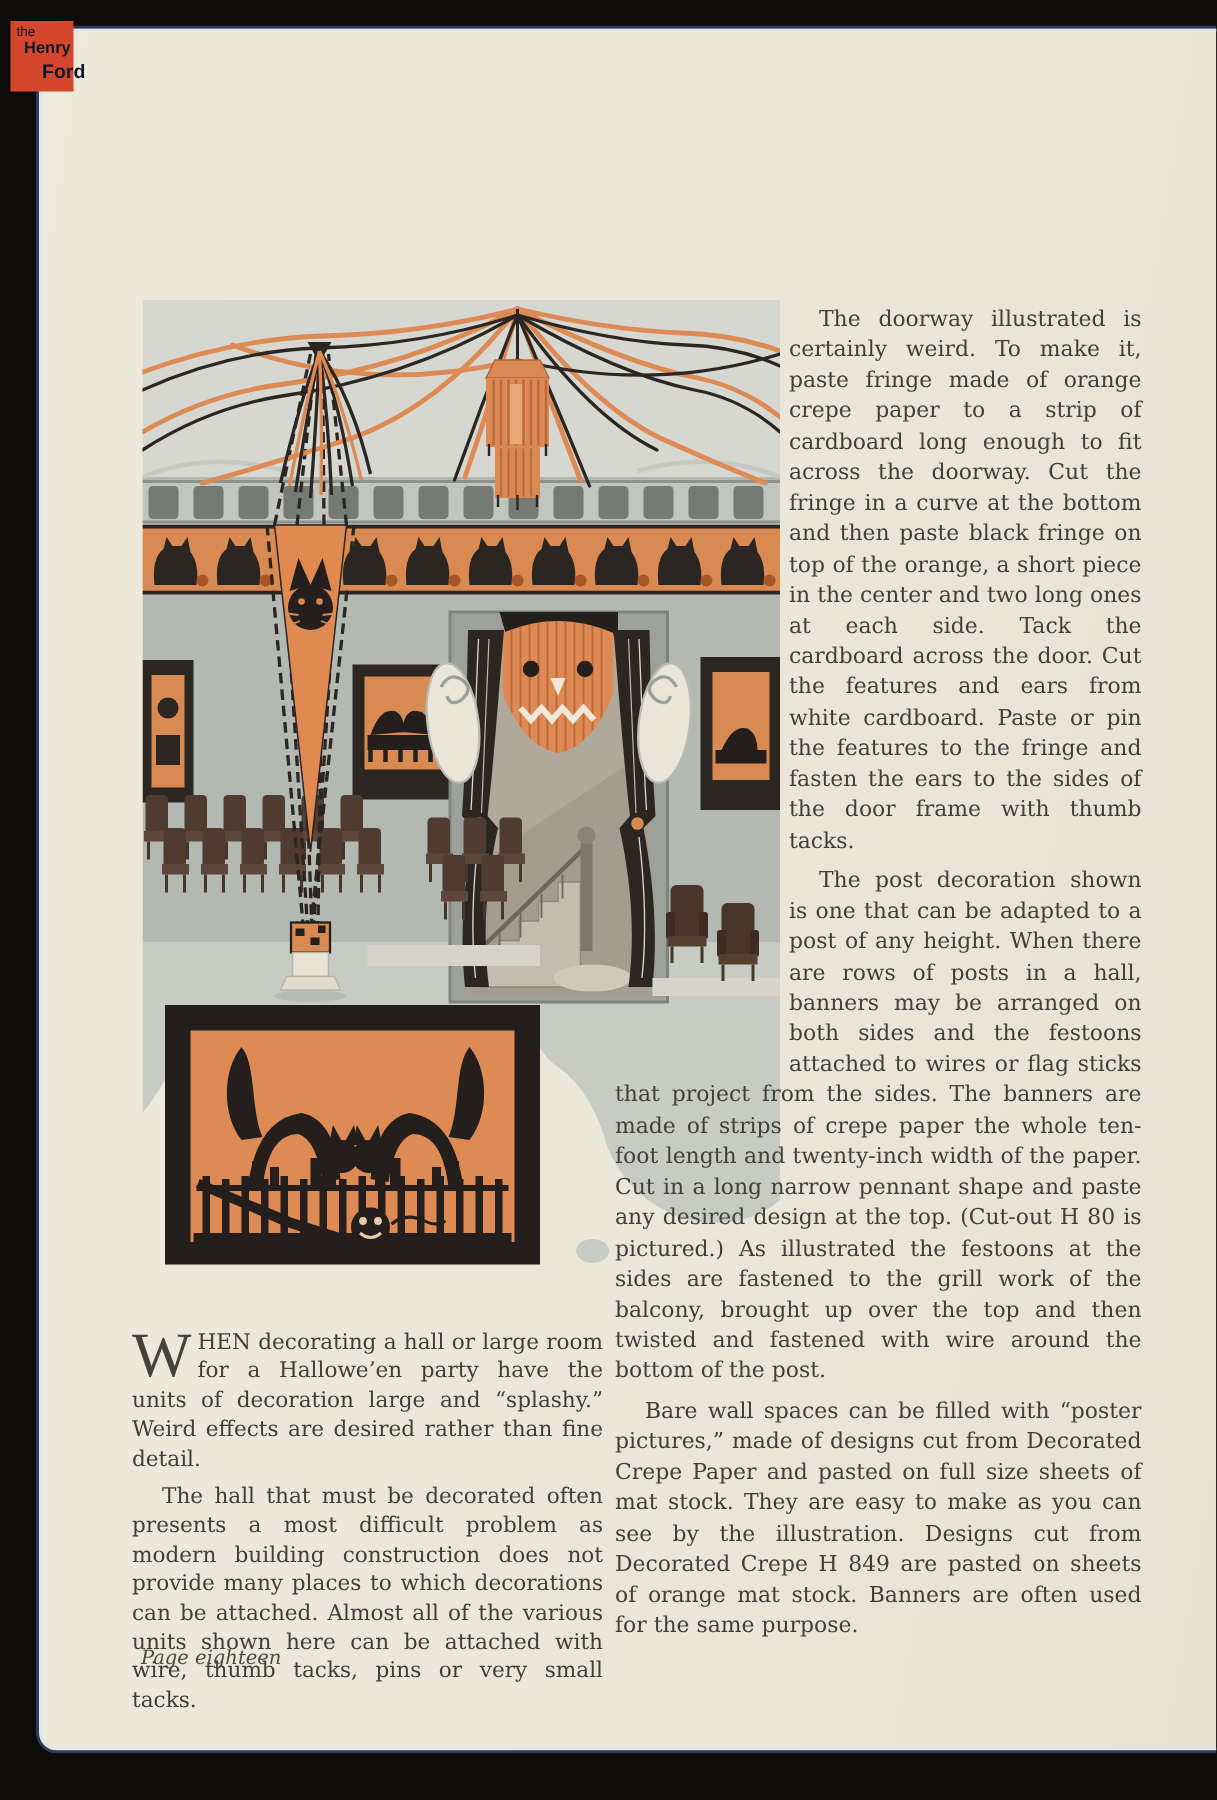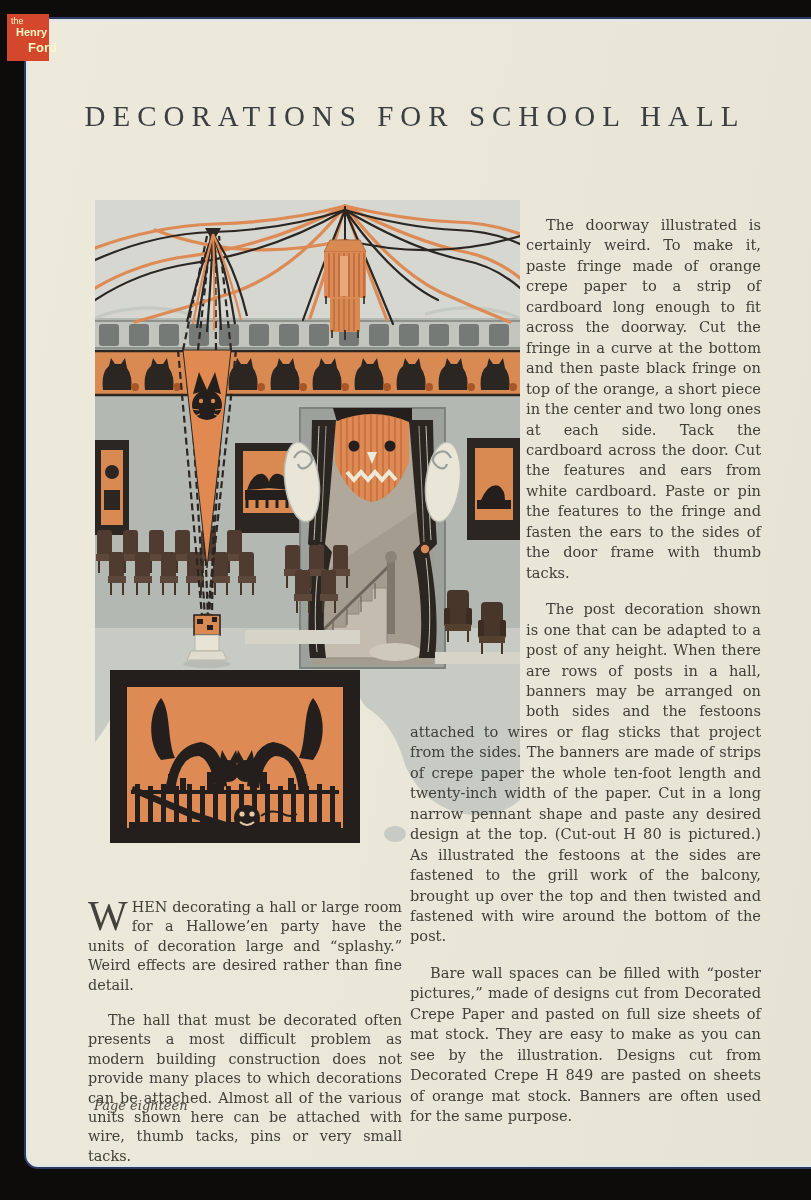--- a/index.html
+++ b/index.html
@@ -10,33 +10,33 @@
   }
   .paper{
     position:absolute;left:24px;top:17px;right:0;bottom:31px;
     background:linear-gradient(100deg,#edeadc 0%,#eae7d9 55%,#e6e3d4 100%);
     border-left:2px solid #2d3a60;border-top:2px solid #2d3a60;border-bottom:2px solid #2d3a60;
     box-shadow:inset 2px 2px 0 #dfe5ec, inset 0 -2px 0 #dfe5ec;
     border-bottom-left-radius:14px;
   }
   .logo{
     position:absolute;left:7px;top:14px;width:42px;height:47px;
-    background:#d5472c;z-index:5;color:#fef9c3;
+    background:#d5472c;z-index:5;color:#0f172a;
     font-family:"Liberation Sans",sans-serif;line-height:1;
   }
   .logo .the{position:absolute;left:4px;top:3px;font-size:9px;}
   .logo .henry{position:absolute;left:9px;top:13px;font-size:11px;font-weight:bold;text-align:center;}
   .logo .ford{position:absolute;left:21px;top:27px;font-size:13px;font-weight:bold;}
   .title{
     position:absolute;left:60px;top:97px;width:710px;text-align:center;
     font-family:"Liberation Serif",serif;color:#3b3f42;
     font-size:29px;letter-spacing:7px;line-height:39px;font-weight:normal;
   }
   .bodytext{color:#403e38;text-align:justify;}
-  .bodytext p{margin:16px 0 6px 0;text-indent:20px;}
+  .bodytext p{margin:4px 0 6px 0;text-indent:20px;}
   .right-col{
     position:absolute;left:410px;top:199px;width:351px;
     font-size:14.6px;line-height:20.45px;
   }
   .col-spacer{float:left;width:116px;height:512px;}
   .left-col{
     position:absolute;left:88px;top:882px;width:314px;
     font-size:14.4px;line-height:19.4px;
   }
   .left-col p.first{text-indent:0;}
@@ -55,21 +55,20 @@
 
 <div class="paper"></div>
 
 <div class="logo">
   <span class="the">the</span>
   <span class="henry">Henry</span>
   <span class="ford">Ford</span>
 </div>
 
 <div class="title">
-  <div>DECORATIONS FOR SCHOOL HALL</div>
 </div>
 
 <svg class="illu" viewBox="0 0 425 645" role="img" aria-label="Hall decorated for Hallowe'en: orange and black crepe streamers radiate across the ceiling from an orange fringed chandelier; the balcony frieze is banded in orange with black cat silhouettes; a long orange pennant banner with a black cat face hangs to a post; a doorway wears a weird orange fringe face with white ears and black curtains; inset poster of two black cats arching on a picket fence with a pumpkin">
   <defs>
     <g id="frzmotif">
       <path d="M6,36 Q4,18 12,12 L14,4 L18,10 L24,10 L28,4 L30,14 Q36,22 34,36 Z" fill="#2b2622"></path>
       <circle cx="38" cy="33" r="4" fill="#a85527"></circle>
     </g>
     <g id="chair">
       <rect x="0" y="0" width="15" height="26" rx="3" fill="#4f3b2f"></rect>

